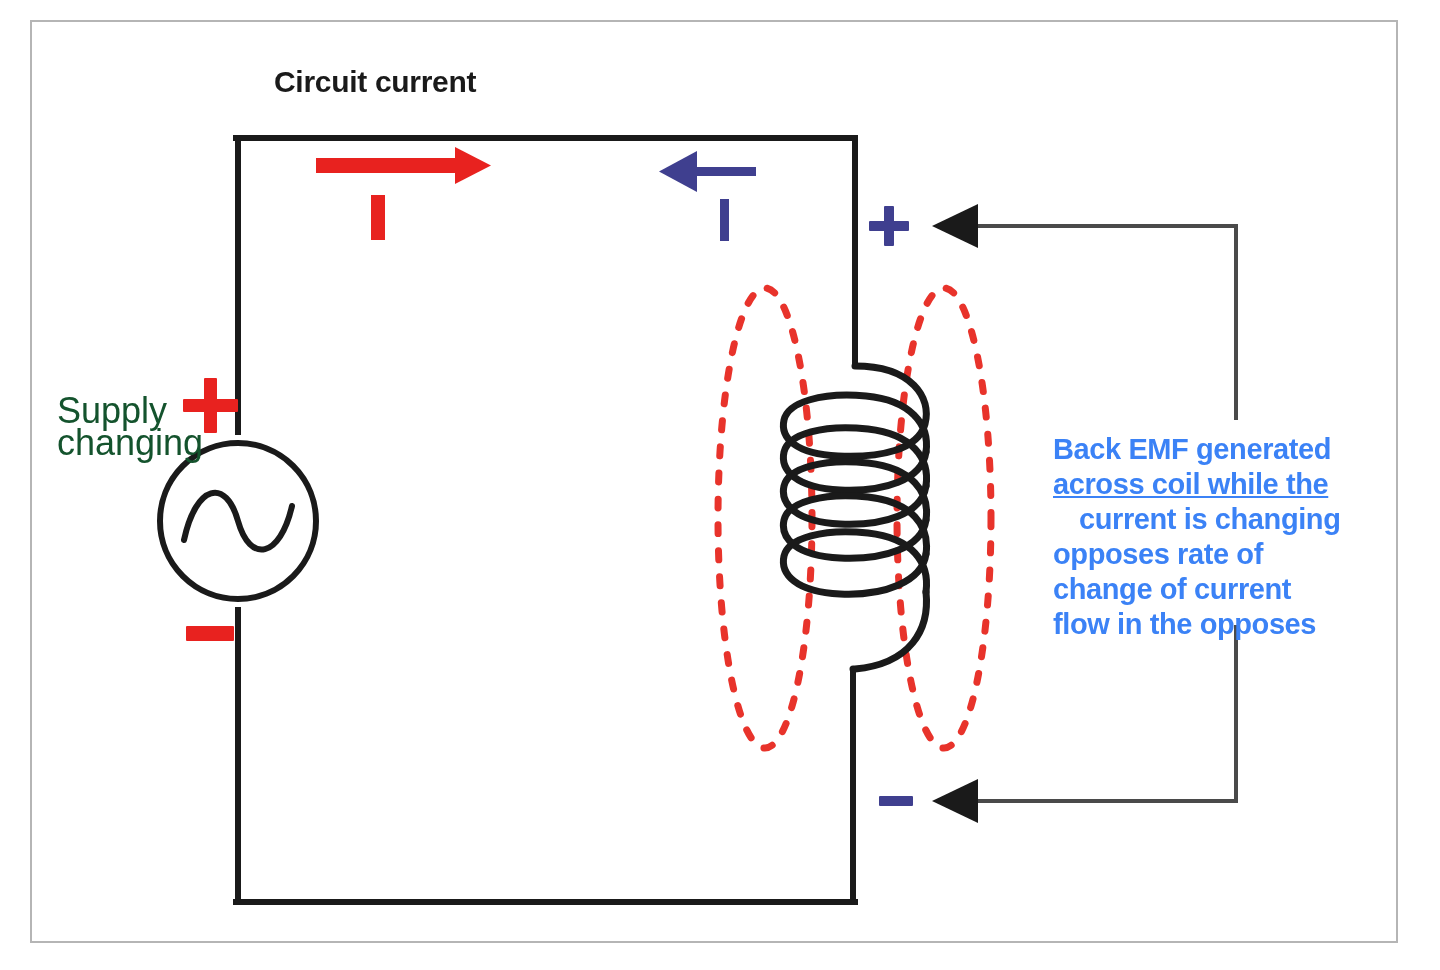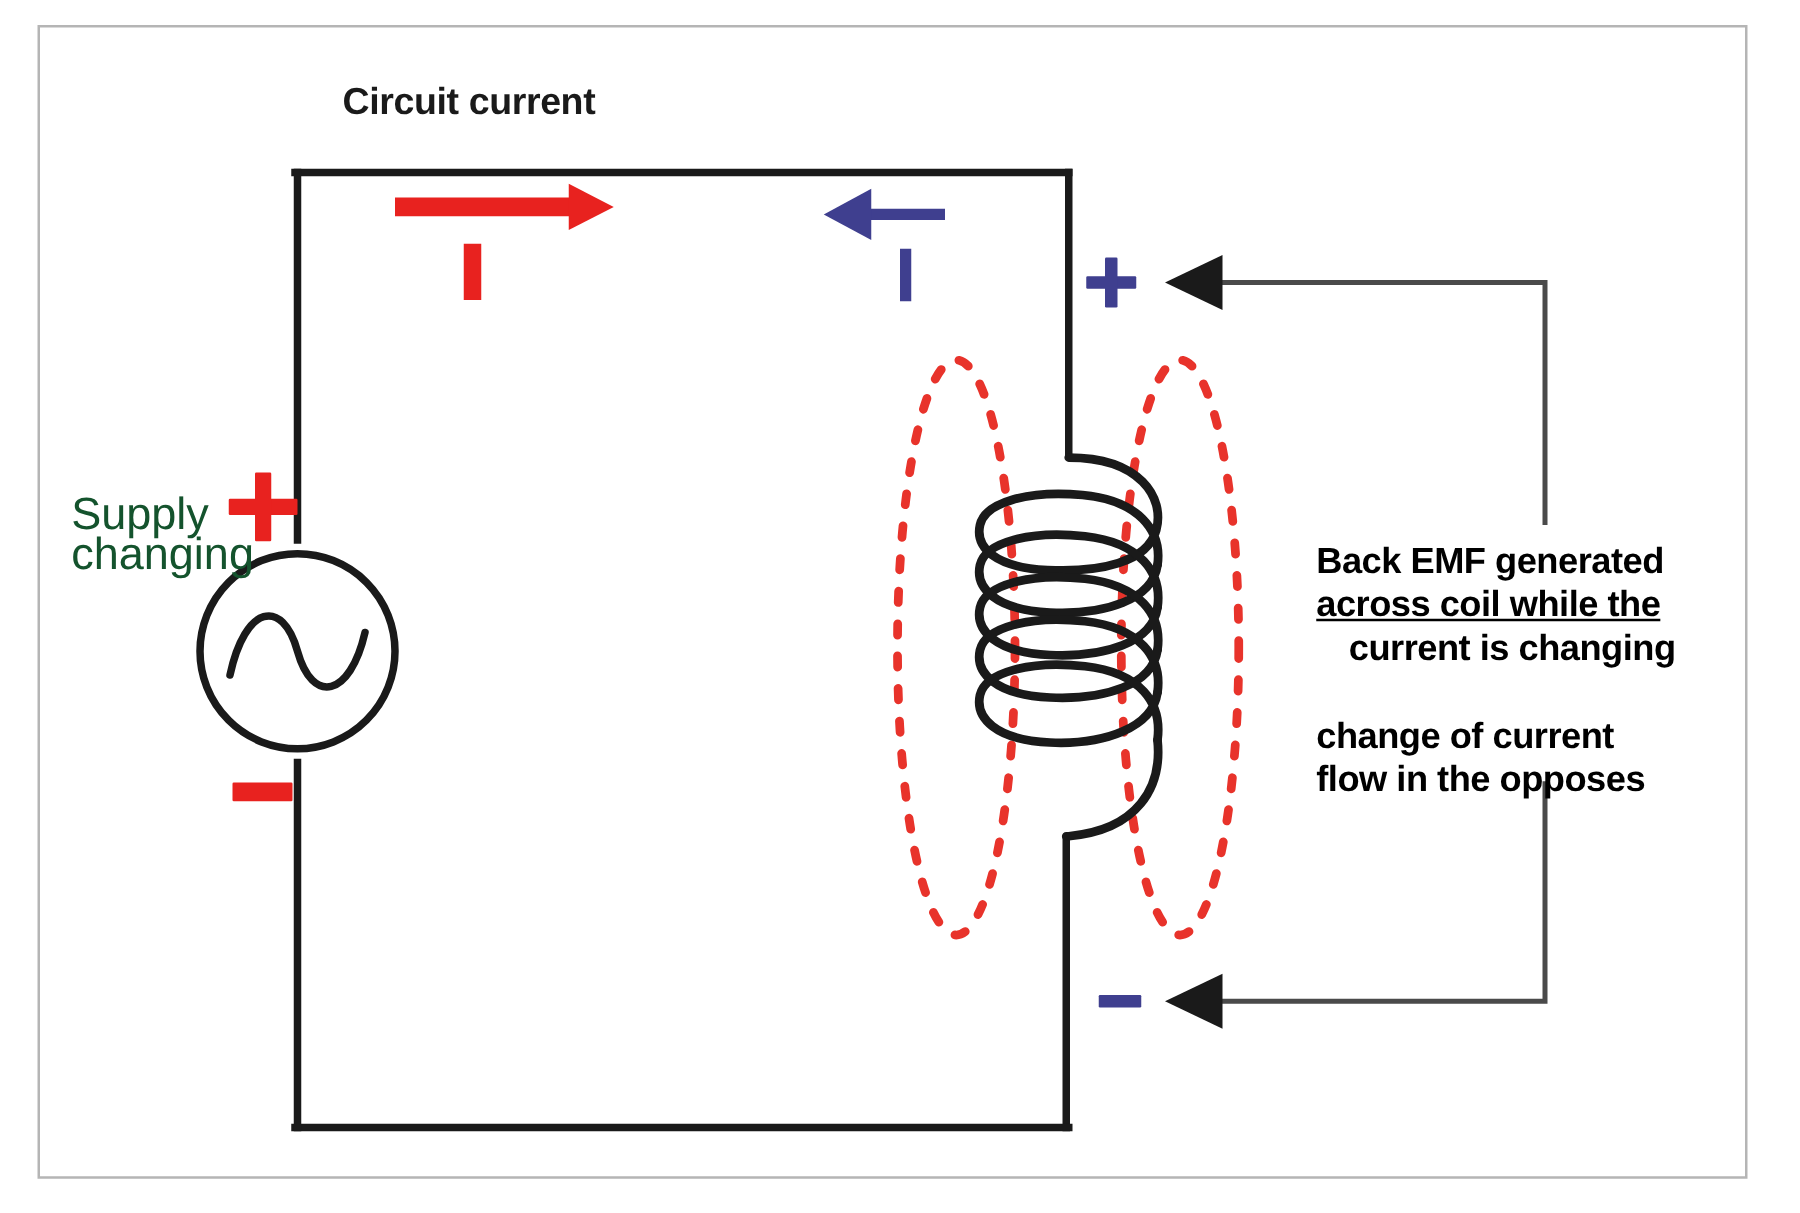--- a/index.html
+++ b/index.html
@@ -44,21 +44,21 @@
     letter-spacing: -0.3px;
   }
   .supply {
     font-size: 36px;
     color: #14532d;
     line-height: 1.08;
   }
   .emf {
     font-weight: bold;
     font-size: 29px;
-    color: #000000;
+    color: #3b82f6;
     line-height: 1.2;
     letter-spacing: -0.4px;
   }
 </style>
 </head>
 <body>
 
 <div id="stage">
 
   <div id="frame"></div>
@@ -160,16 +160,17 @@
 
   <div class="lbl hdr" style="left:274px; top:67px;">Circuit current</div>
 
 
   <div class="lbl supply" style="left:57px; top:392px;">Supply</div>
   <div class="lbl supply" style="left:57px; top:424px;">changing</div>
 
   <div class="lbl emf" style="left:1053px; top:432px;">Back EMF generated</div>
   <div class="lbl emf" style="left:1053px; top:467px;text-decoration:underline;">across coil while the</div>
   <div class="lbl emf" style="left:1053px; top:502px;margin-left:26px;">current is changing</div>
+  <div class="lbl emf" style="left:1053px; top:537px;">opposes rate of</div>
   <div class="lbl emf" style="left:1053px; top:572px;">change of current</div>
   <div class="lbl emf" style="left:1053px; top:607px;">flow in the opposes</div>
 
 </div>
 
 </body></html>

